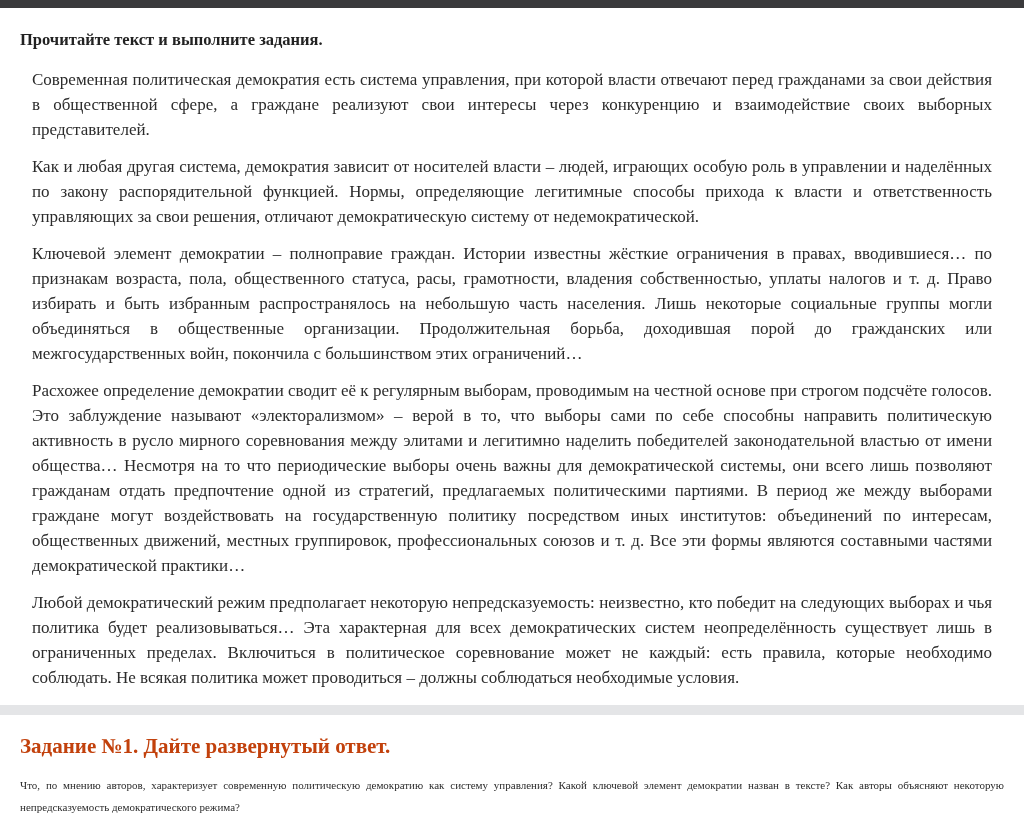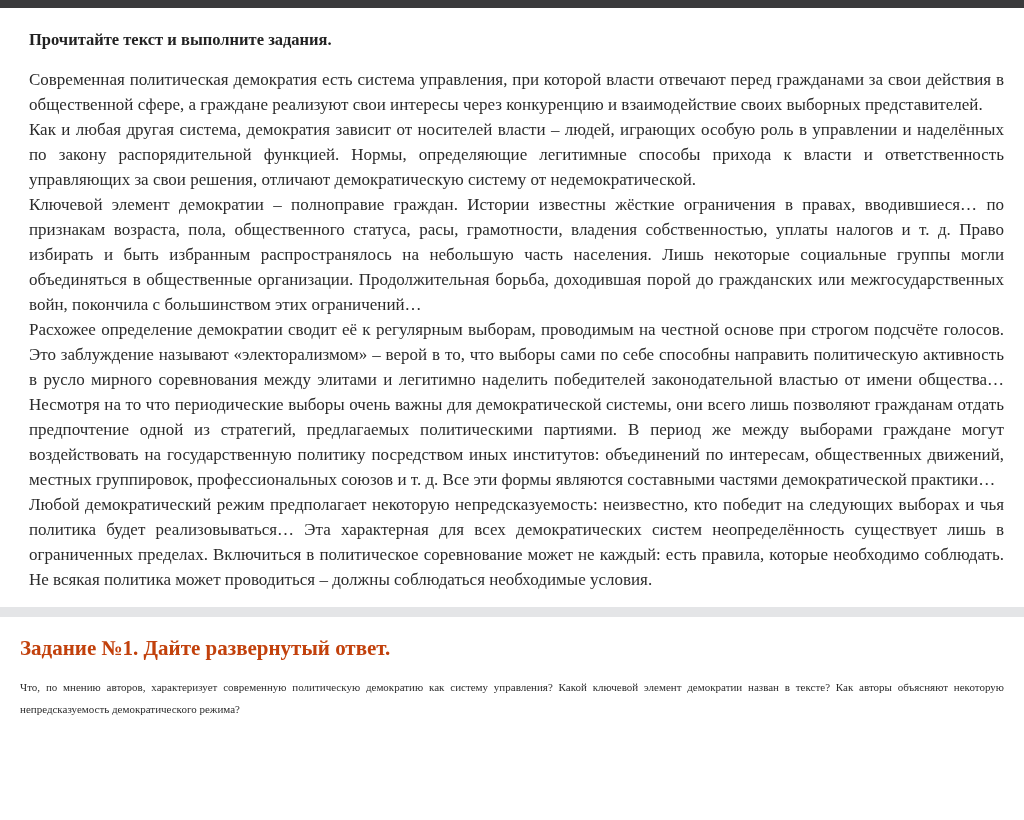--- a/index.html
+++ b/index.html
@@ -13,34 +13,34 @@
     font-family: "Liberation Serif", "DejaVu Serif", serif;
     color: #2b2b2b;
     overflow: hidden;
   }
   .top-bar {
     width: 100%;
     height: 8px;
     background: #3a3a3c;
   }
   .reading-content {
-    padding: 20px 20px 0 29px;
+    padding: 20px 20px 0 20px;
   }
   .instruction {
     font-size: 16.5px;
     font-weight: bold;
     color: #222222;
     line-height: 24px;
     margin: 0 0 15px 0;
   }
   .text-block p {
     font-size: 17px;
     line-height: 25px;
     text-align: justify;
-    margin: 0;
+    margin: 12px;
     padding: 0;
   }
   .attribution {
     font-size: 17px;
     line-height: 25px;
     font-style: italic;
     margin: 0;
   }
   .section-divider {
     width: 100%;

